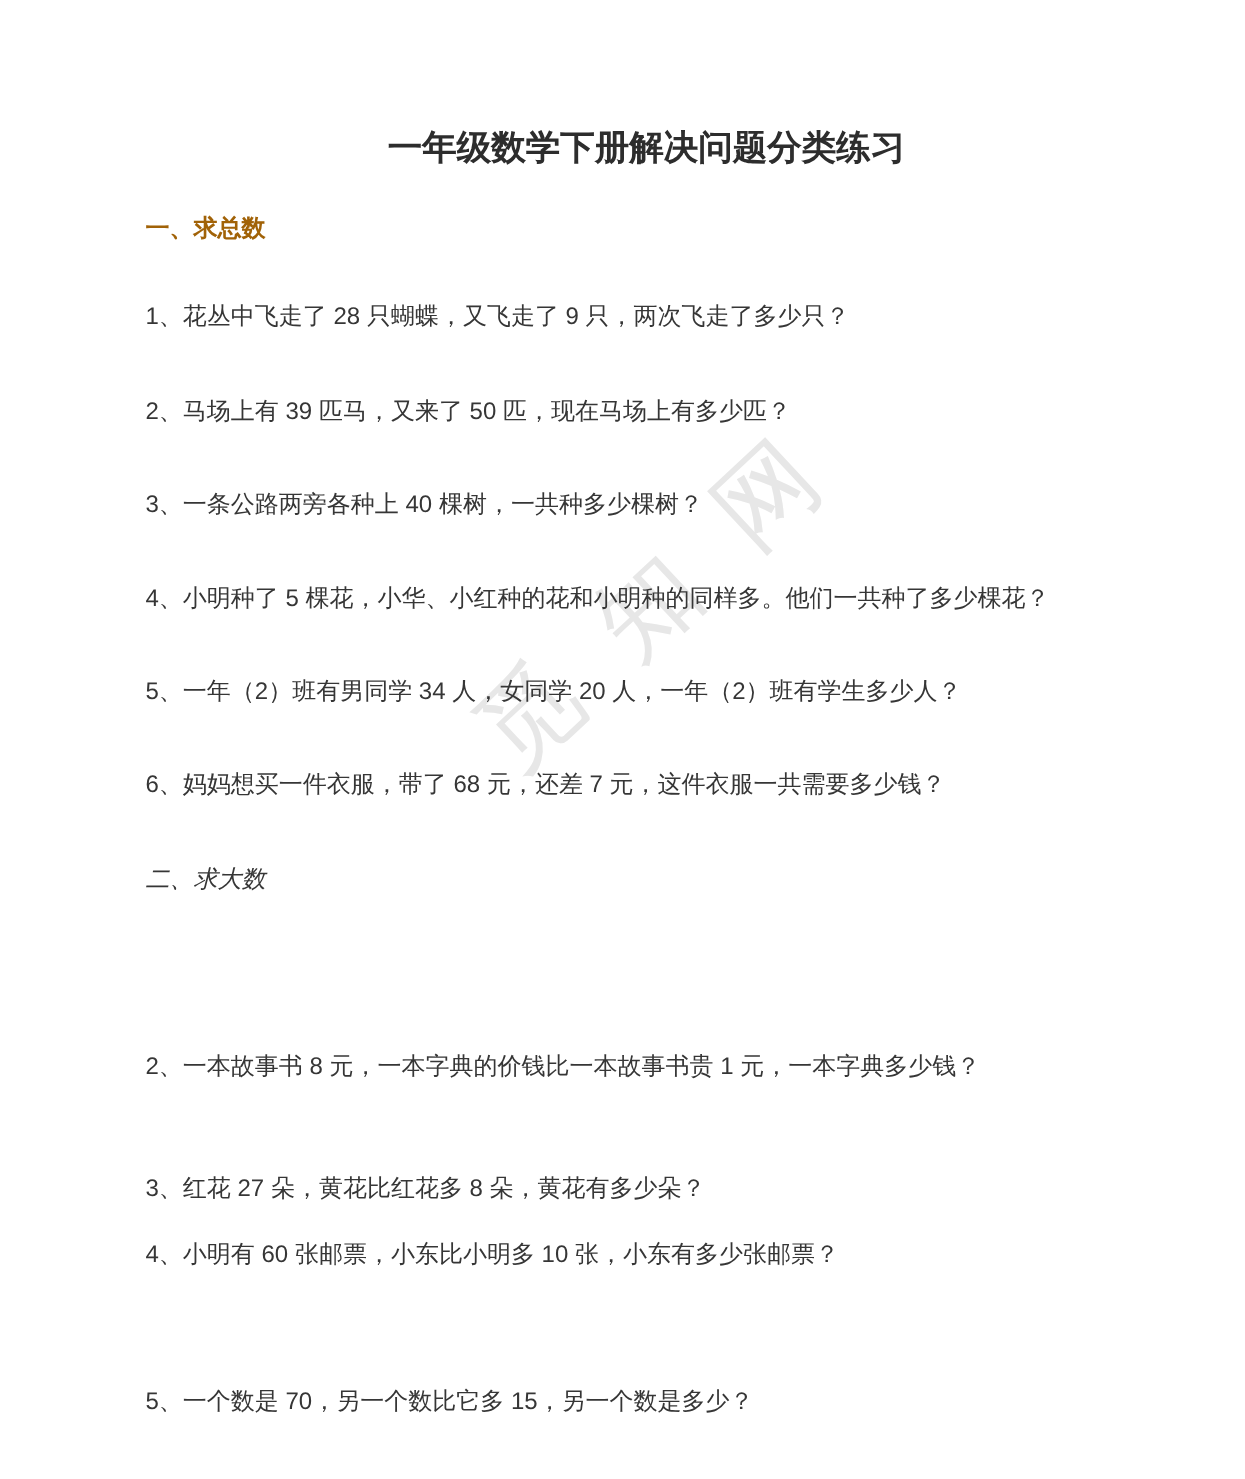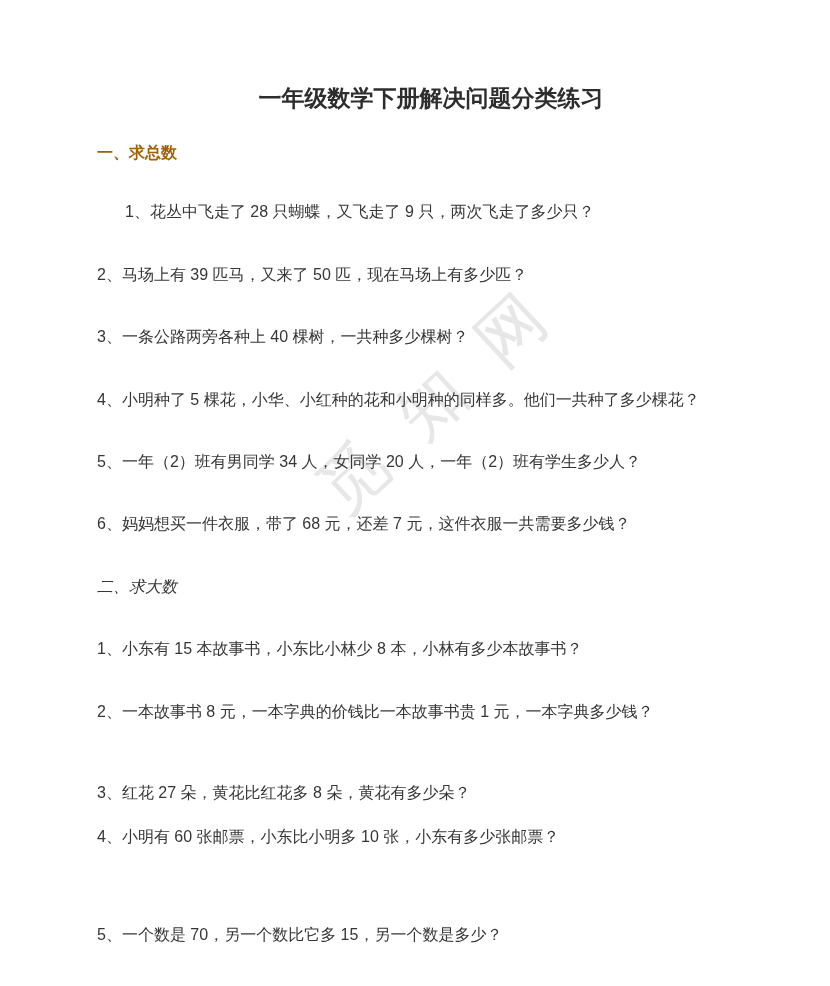--- a/index.html
+++ b/index.html
@@ -51,21 +51,21 @@
     white-space: nowrap;
     z-index: 1;
     color: #363636;
   }
   .heading-bold {
     font-weight: 700;
     color: #a16207;
   }
   
   .r-s1  { top: 143px; }
-  .r-q1  { top: 202px; margin-left: 28px; }
+  .r-q1  { top: 202px; }
   .r-q2  { top: 265px; }
   .r-q3  { top: 327px; }
   .r-q4  { top: 390px; }
   .r-q5  { top: 452px; }
   .r-q6  { top: 514px; }
   .r-s2  { top: 577px; font-style: italic; }
   .r-q7  { top: 639px; }
   .r-q8  { top: 702px; }
   .r-q9  { top: 764px; margin-top: 19px; }
   .r-q10 { top: 827px; }
@@ -89,21 +89,20 @@
   <div class="line r-q3">3、一条公路两旁各种上 40 棵树，一共种多少棵树？</div>
 
   <div class="line r-q4">4、小明种了 5 棵花，小华、小红种的花和小明种的同样多。他们一共种了多少棵花？</div>
 
   <div class="line r-q5">5、一年（2）班有男同学 34 人，女同学 20 人，一年（2）班有学生多少人？</div>
 
   <div class="line r-q6">6、妈妈想买一件衣服，带了 68 元，还差 7 元，这件衣服一共需要多少钱？</div>
 
   <div class="line r-s2">二、求大数</div>
 
-  <div class="line r-q7">1、小东有 15 本故事书，小东比小林少 8 本，小林有多少本故事书？</div>
 
   <div class="line r-q8">2、一本故事书 8 元，一本字典的价钱比一本故事书贵 1 元，一本字典多少钱？</div>
 
   <div class="line r-q9">3、红花 27 朵，黄花比红花多 8 朵，黄花有多少朵？</div>
 
   <div class="line r-q10">4、小明有 60 张邮票，小东比小明多 10 张，小东有多少张邮票？</div>
 
   <div class="line r-q11">5、一个数是 70，另一个数比它多 15，另一个数是多少？</div>
 
 </div>

